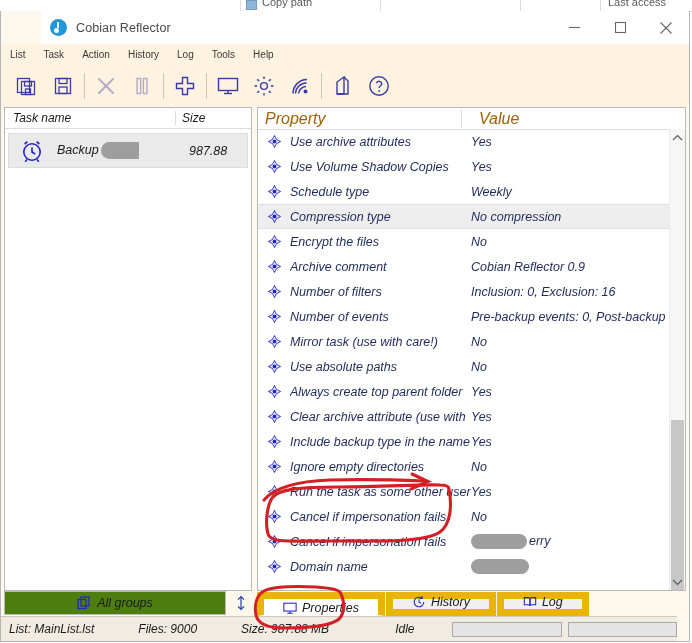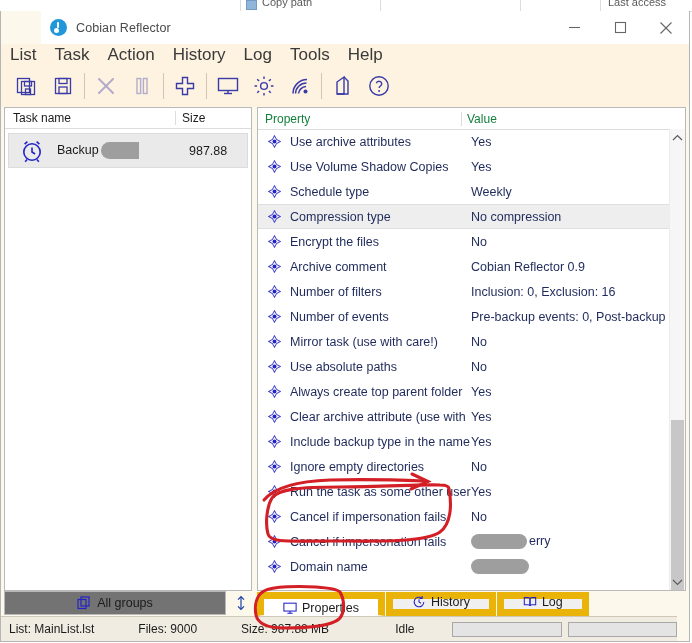--- a/index.html
+++ b/index.html
@@ -57,41 +57,42 @@
     color:#777;font-size:14px;line-height:1;
   }
   .win-btn svg{display:block;}
 
   
   .menubar{
     height:21px;background:#fdf3e0;display:flex;align-items:center;
     padding-left:9px;
   }
   .menu-item{
-    font-size:17px;color:#3a3a3a;padding:0 9px 0 0;margin-right:9px;
+    font-size:10px;color:#3a3a3a;padding:0 9px 0 0;margin-right:9px;
     cursor:default;white-space:nowrap;
   }
 
   
   .toolbar{
     height:42px;background:#fdf3e0;display:flex;align-items:center;
     padding-left:8px;
   }
   .tb-btn{
     width:36px;height:36px;display:flex;align-items:center;justify-content:center;
     flex:none;
   }
   .tb-btn svg{display:block;}
   .tb-sep{width:1px;height:26px;background:#cfc6b4;margin:0 3px;flex:none;}
   .dim{opacity:.38;}
 
   
   .content{
     position:absolute;left:0;top:96px;right:0;bottom:0;
     background:#fdf8ec;
+    font-style:italic;
   }
 
   
   .left{
     position:absolute;left:3px;top:0;width:248px;bottom:50px;
     background:#ffffff;border:1px solid #b9b9b9;box-sizing:border-box;
   }
   .lhdr{
     height:20px;background:#ffffff;border-bottom:1px solid #dcdcdc;
     display:flex;align-items:center;font-size:12px;color:#1b1b1b;position:relative;
@@ -115,24 +116,24 @@
   }
 
   
   .right{
     position:absolute;left:256px;right:3px;top:0;bottom:50px;
     background:#ffffff;border:1px solid #b9b9b9;box-sizing:border-box;
     overflow:hidden;
   }
   .phdr{
     height:21px;background:#ffffff;border-bottom:1px solid #dcdcdc;
-    display:flex;align-items:center;font-size:12px;color:#15803d;justify-content:space-between;
+    display:flex;align-items:center;font-size:16px;color:#a16207;justify-content:space-between;
   }
   .phdr .p-prop{width:203px;padding-left:7px;box-sizing:border-box;}
-  .phdr .p-val{flex:1;padding-left:5px;border-left:1px solid #dcdcdc;box-sizing:border-box;}
+  .phdr .p-val{flex:1;padding-left:17px;border-left:1px solid #dcdcdc;box-sizing:border-box;}
   .phdr .p-end{width:15px;border-left:1px solid #dcdcdc;box-sizing:border-box;}
 
   .plist{position:absolute;left:0;right:16px;top:21px;bottom:0;overflow:hidden;}
   .prow{
     height:25px;display:flex;align-items:center;box-sizing:border-box;
   }
   .prow.sel{background:#eeeeee;border-top:1px solid #dfdfdf;border-bottom:1px solid #dfdfdf;}
   .pico{width:13px;height:13px;margin-left:10px;margin-right:9px;flex:none;}
   .pname{
     width:181px;font-size:12.5px;color:#1f2a5a;white-space:nowrap;
@@ -155,21 +156,21 @@
   .vsb-thumb{
     position:absolute;left:1px;right:1px;top:291px;height:185px;background:#c7c7c7;
   }
 
   
   .botbar{
     position:absolute;left:0;right:0;bottom:25px;height:25px;
   }
   .allgroups{
     position:absolute;left:3px;top:0;width:222px;height:24px;
-    background:#737373;border:1px solid #b9b9b9;box-sizing:border-box;
+    background:#4d7c0f;border:1px solid #b9b9b9;box-sizing:border-box;
     display:flex;align-items:center;justify-content:center;gap:6px;
     font-size:12.5px;color:#1b1b1b;
   }
   .splitter{
     position:absolute;left:228px;top:0;width:23px;height:24px;
     background:#fdf8ec;display:flex;align-items:center;justify-content:center;
     color:#1a3ea8;font-size:13px;
   }
   .tabs{position:absolute;left:256px;top:0;display:flex;align-items:flex-end;height:25px;}
   .tab{

